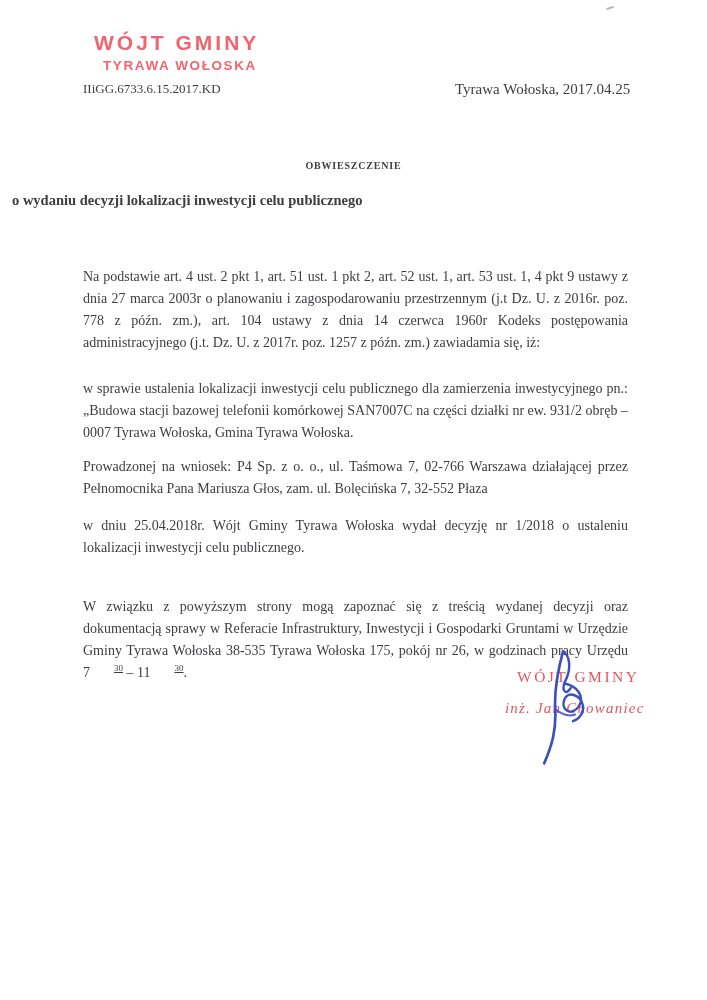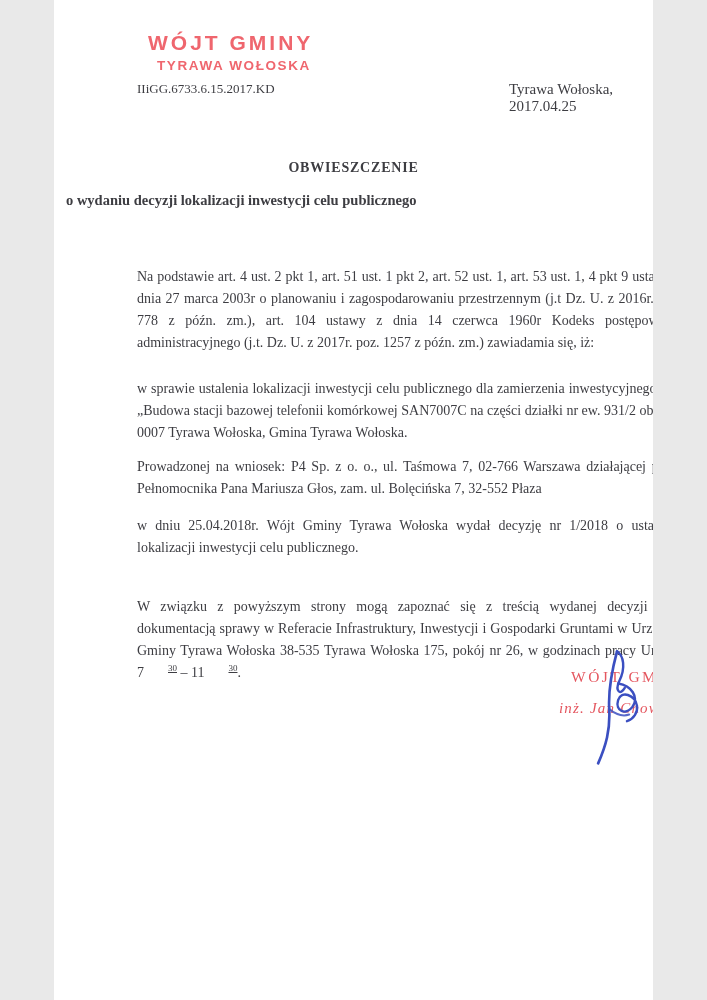--- a/index.html
+++ b/index.html
@@ -1,18 +1,18 @@
 <!DOCTYPE html>
 <html lang="pl"><head>
 <meta charset="utf-8">
 <style>
   html, body { margin: 0; padding: 0; background: #e9e9e9; }
   .page {
     position: relative;
-    width: 599px;
+    width: 707px;
     height: 1000px;
     margin: 0 auto;
     background: #ffffff;
     font-family: "Liberation Serif", serif;
     color: #3d3d42;
     overflow: hidden;
   }
 
   
   .top-stamp {
@@ -41,21 +41,21 @@
     font-size: 15px;
   }
 
   .title {
     position: absolute;
     top: 160px;
     left: 0;
     width: 100%;
     text-align: center;
     font-weight: 700;
-    font-size: 14px;
+    font-size: 10px;
     letter-spacing: 0.8px;
   }
   .subtitle {
     position: absolute;
     top: 192px;
     left: 12px;
     width: 100%;
     font-weight: 700;
     font-size: 14.5px;
   }

